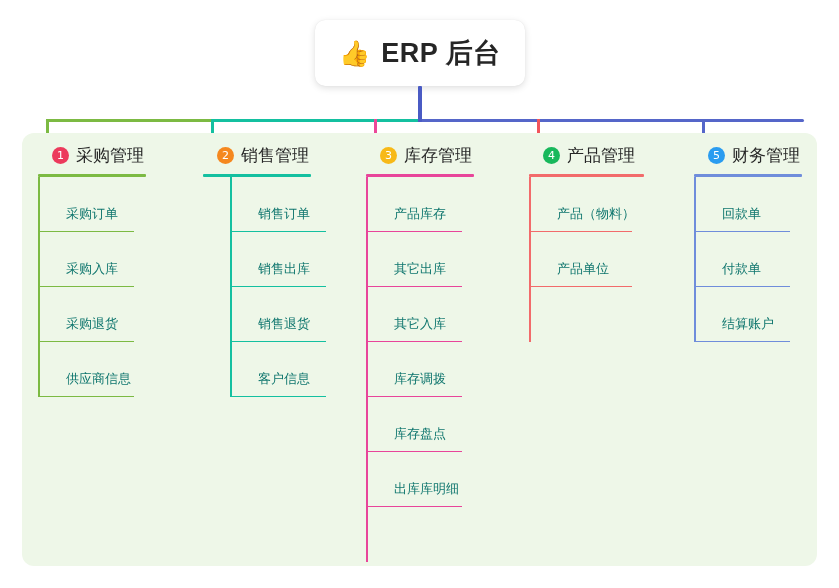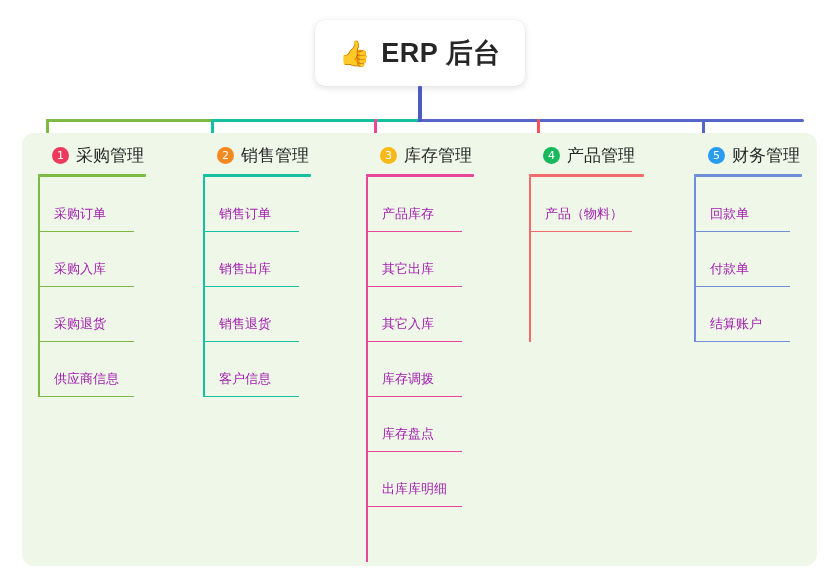--- a/index.html
+++ b/index.html
@@ -108,24 +108,24 @@
     top: 0px;
     width: 2px;
   }
   .leaf {
     position: relative;
     height: 55px;
     box-sizing: border-box;
   }
   .leaf-label {
     position: absolute;
-    left: 16px;
+    left: 28px;
     bottom: 9px;
     font-size: 13px;
-    color: #a21caf;
+    color: #0f766e;
     white-space: nowrap;
   }
   .leaf-underline {
     position: absolute;
     left: 0px;
     bottom: 0px;
     height: 1.5px;
     width: 96px;
   }
 </style>
@@ -179,21 +179,21 @@
           <div class="leaf-underline" style="background: rgb(124, 186, 67); width: 96px;"></div>
         </div>
       </div>
     </div>
     <div class="column" style="left: 203px; width: 150px;">
       <div class="col-header">
         <span class="badge" style="background: rgb(245, 136, 31);">2</span>
         <span class="col-title">销售管理</span>
       </div>
       <div class="col-underline" style="background: rgb(20, 192, 160); width: 108px;"></div>
-      <div class="col-body" style="height: 220px;">
+      <div class="col-body" style="height: 220px; margin-left: 27px;">
         <div class="spine" style="background: rgb(20, 192, 160); height: 220px;"></div>
         <div class="leaf">
           <span class="leaf-label">销售订单</span>
           <div class="leaf-underline" style="background: rgb(20, 192, 160); width: 96px;"></div>
         </div>
         <div class="leaf">
           <span class="leaf-label">销售出库</span>
           <div class="leaf-underline" style="background: rgb(20, 192, 160); width: 96px;"></div>
         </div>
         <div class="leaf">
@@ -245,20 +245,24 @@
         <span class="badge" style="background: rgb(24, 184, 92);">4</span>
         <span class="col-title">产品管理</span>
       </div>
       <div class="col-underline" style="background: rgb(242, 107, 107); width: 115px;"></div>
       <div class="col-body" style="height: 165px;">
         <div class="spine" style="background: rgb(242, 107, 107); height: 165px;"></div>
         <div class="leaf">
           <span class="leaf-label">产品（物料）</span>
           <div class="leaf-underline" style="background: rgb(242, 107, 107); width: 103px;"></div>
         </div>
+        <div class="leaf">
+          <span class="leaf-label">产品单位</span>
+          <div class="leaf-underline" style="background: rgb(242, 107, 107); width: 103px;"></div>
+        </div>
       </div>
     </div>
     <div class="column" style="left: 694px; width: 130px;">
       <div class="col-header">
         <span class="badge" style="background: rgb(42, 156, 240);">5</span>
         <span class="col-title">财务管理</span>
       </div>
       <div class="col-underline" style="background: rgb(111, 141, 219); width: 108px;"></div>
       <div class="col-body" style="height: 117px;">
         <div class="spine" style="background: rgb(111, 141, 219); height: 165px;"></div>

